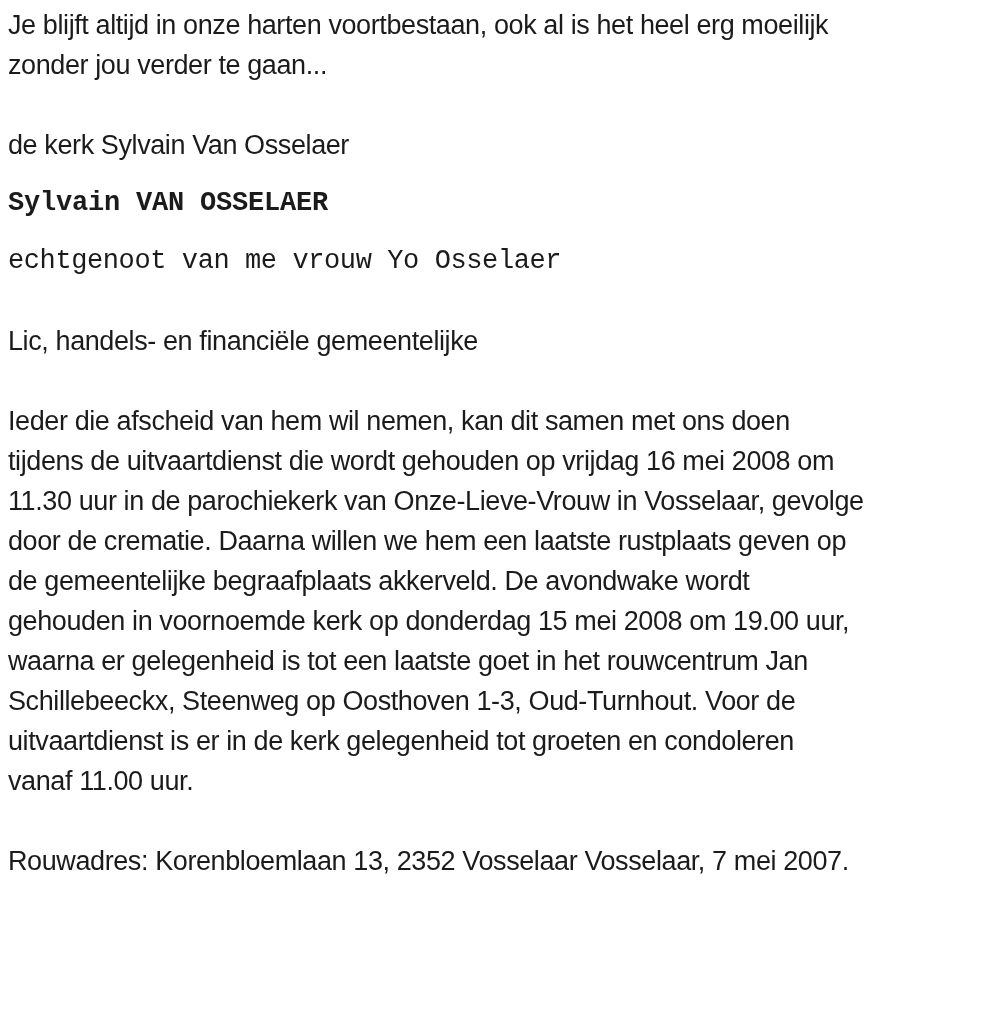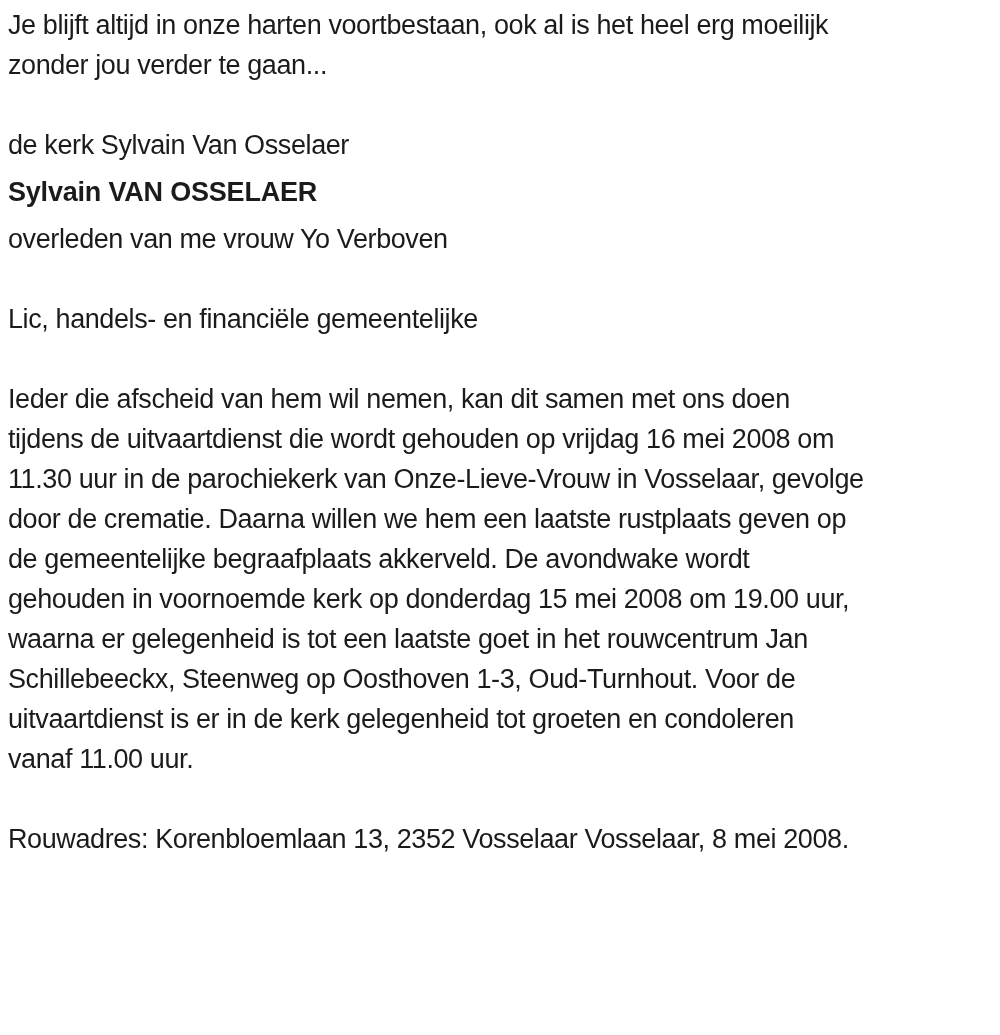--- a/index.html
+++ b/index.html
@@ -23,50 +23,51 @@
     width: 1000px;
   }
   .para {
     white-space: pre-line;  
     margin: 40px 0 0 0;
   }
   .para.first {
     margin-top: 0;
   }
   .para.tight {
-    margin-top: 7px;
+    margin-top: 18px;
+    font-family: Liberation Mono, monospace;
   }
   .name-bold {
     font-weight: bold;
     letter-spacing: -0.2px;
   }
 </style>
 </head>
 <body>
 
 <div class="page">
 
   <div class="para first">Je blijft altijd in onze harten voortbestaan, ook al is het heel erg moeilijk
 zonder jou verder te gaan...</div>
 
   <div class="para">de kerk Sylvain Van Osselaer</div>
 
   <div class="para tight name-bold">Sylvain VAN OSSELAER</div>
 
-  <div class="para tight">overleden van me vrouw Yo Verboven</div>
+  <div class="para tight">echtgenoot van me vrouw Yo Osselaer</div>
 
   <div class="para">Lic, handels- en financiële gemeentelijke</div>
 
 
   <div class="para">Ieder die afscheid van hem wil nemen, kan dit samen met ons doen
 tijdens de uitvaartdienst die wordt gehouden op vrijdag 16 mei 2008 om
 11.30 uur in de parochiekerk van Onze-Lieve-Vrouw in Vosselaar, gevolge
 door de crematie. Daarna willen we hem een laatste rustplaats geven op
 de gemeentelijke begraafplaats akkerveld. De avondwake wordt
 gehouden in voornoemde kerk op donderdag 15 mei 2008 om 19.00 uur,
 waarna er gelegenheid is tot een laatste goet in het rouwcentrum Jan
 Schillebeeckx, Steenweg op Oosthoven 1-3, Oud-Turnhout. Voor de
 uitvaartdienst is er in de kerk gelegenheid tot groeten en condoleren
 vanaf 11.00 uur.</div>
 
-  <div class="para">Rouwadres: Korenbloemlaan 13, 2352 Vosselaar Vosselaar, 8 mei 2008.</div>
+  <div class="para">Rouwadres: Korenbloemlaan 13, 2352 Vosselaar Vosselaar, 7 mei 2007.</div>
 
 </div>
 
 </body></html>

